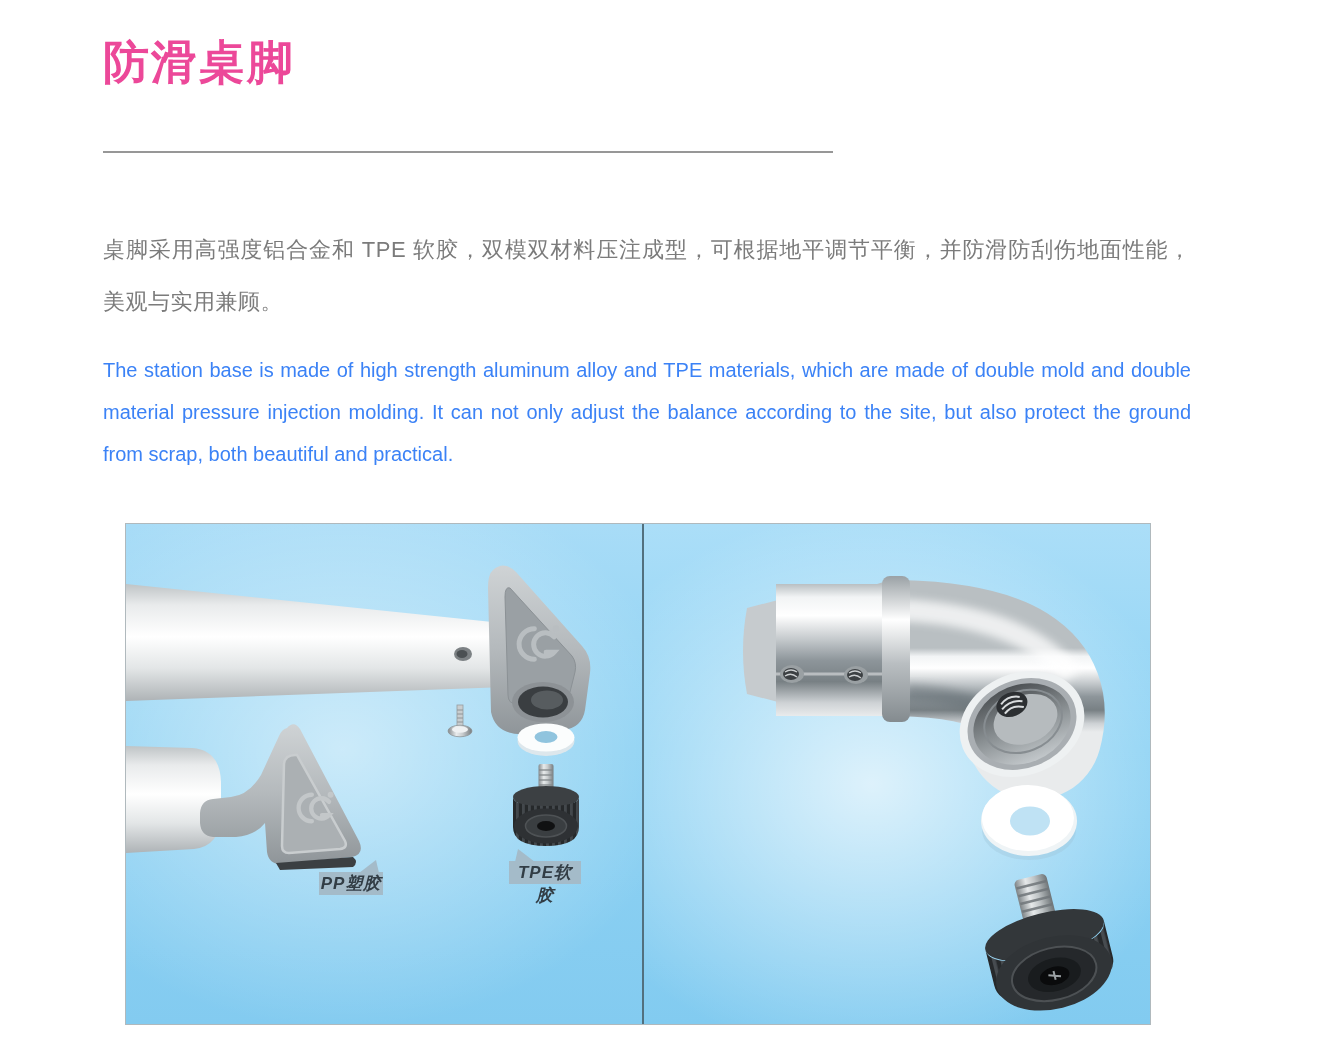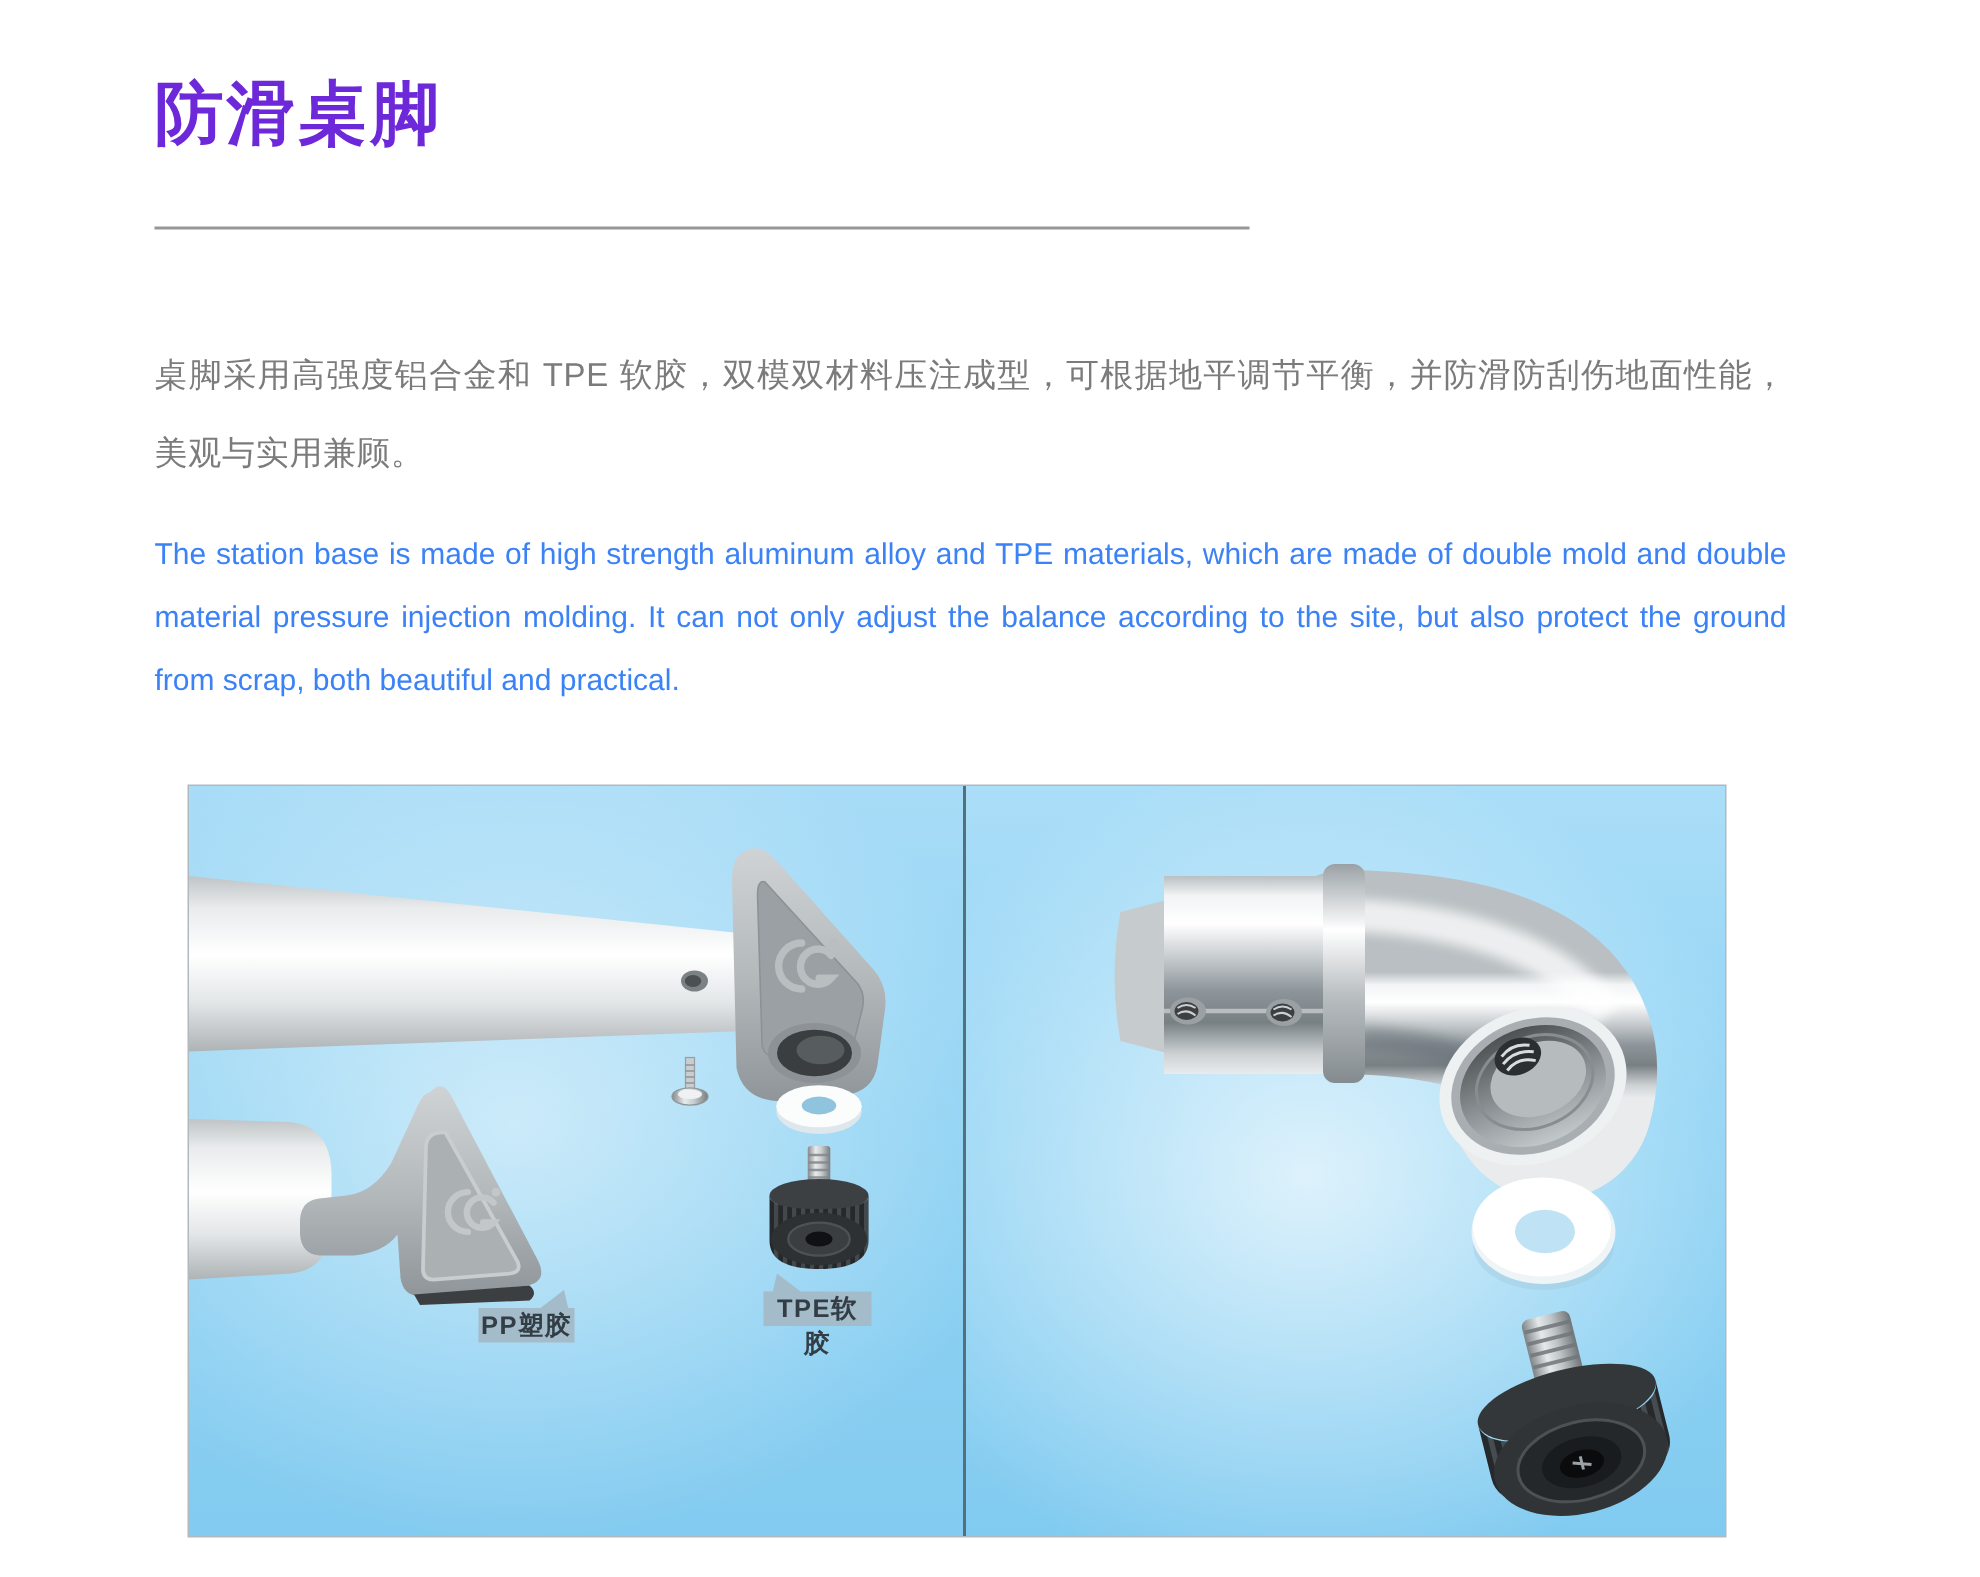--- a/index.html
+++ b/index.html
@@ -1,33 +1,33 @@
 <!DOCTYPE html>
 <html><head>
 <meta charset="utf-8">
 <style>
   html,body{margin:0;padding:0;background:#ffffff;}
   body{width:1320px;height:1051px;position:relative;overflow:hidden;
        font-family:"Liberation Sans","DejaVu Sans",sans-serif;}
 
-  .page-title{position:absolute;left:103px;top:48px;margin:0;
-      font-size:46px;font-weight:700;color:#6d28d9;letter-spacing:2px;line-height:1.2;text-align:right;}
+  .page-title{position:absolute;left:103px;top:35px;margin:0;
+      font-size:46px;font-weight:700;color:#ec4899;letter-spacing:2px;line-height:1.2;text-align:right;}
   .title-rule{position:absolute;left:103px;top:151px;width:730px;height:2px;background:#979797;}
 
   .para-zh{position:absolute;left:103px;top:224px;width:1088px;margin:0;
       font-size:22px;color:#7b7b7b;line-height:52px;text-align:justify;letter-spacing:0.5px;}
   .para-en{position:absolute;left:103px;top:349px;width:1088px;margin:0;
       font-size:20px;color:#3b82f6;line-height:42px;text-align:justify;}
 
   .figure{position:absolute;left:125px;top:523px;width:1026px;height:502px;
       border:1px solid #b0b9bd;box-sizing:border-box;display:flex;}
   .panel{position:relative;height:100%;overflow:hidden;}
   .panel-left{width:516px;background:
       radial-gradient(120% 100% at 42% 45%, rgba(255,255,255,0.55) 0%, rgba(255,255,255,0) 56%),
-      linear-gradient(180deg,#a8dcf7 0%, #8ed2f3 45%, #83cbf0 100%);}
+      linear-gradient(180deg,#a8dcf7 0%, #8ed2f3 45%, #83cbf0 100%); font-style: italic;}
   .panel-divider{width:2px;height:100%;background:#52707e;}
   .panel-right{flex:1;background:
       radial-gradient(110% 95% at 45% 52%, rgba(255,255,255,0.7) 0%, rgba(255,255,255,0) 58%),
       linear-gradient(180deg,#abdef8 0%, #8fd3f4 45%, #82cbf0 100%);}
   .panel svg{position:absolute;left:0;top:0;width:100%;height:100%;display:block;}
 
   .part-label{position:absolute;background:#a4bbc9;color:#323d45;font-size:17px;font-weight:600;
       height:23px;line-height:23px;text-align:center;letter-spacing:1px;}
   .part-label .pointer{position:absolute;width:20px;height:13px;background:#a4bbc9;top:-12px;}
   .label-pp{left:193px;top:348px;width:64px;}

